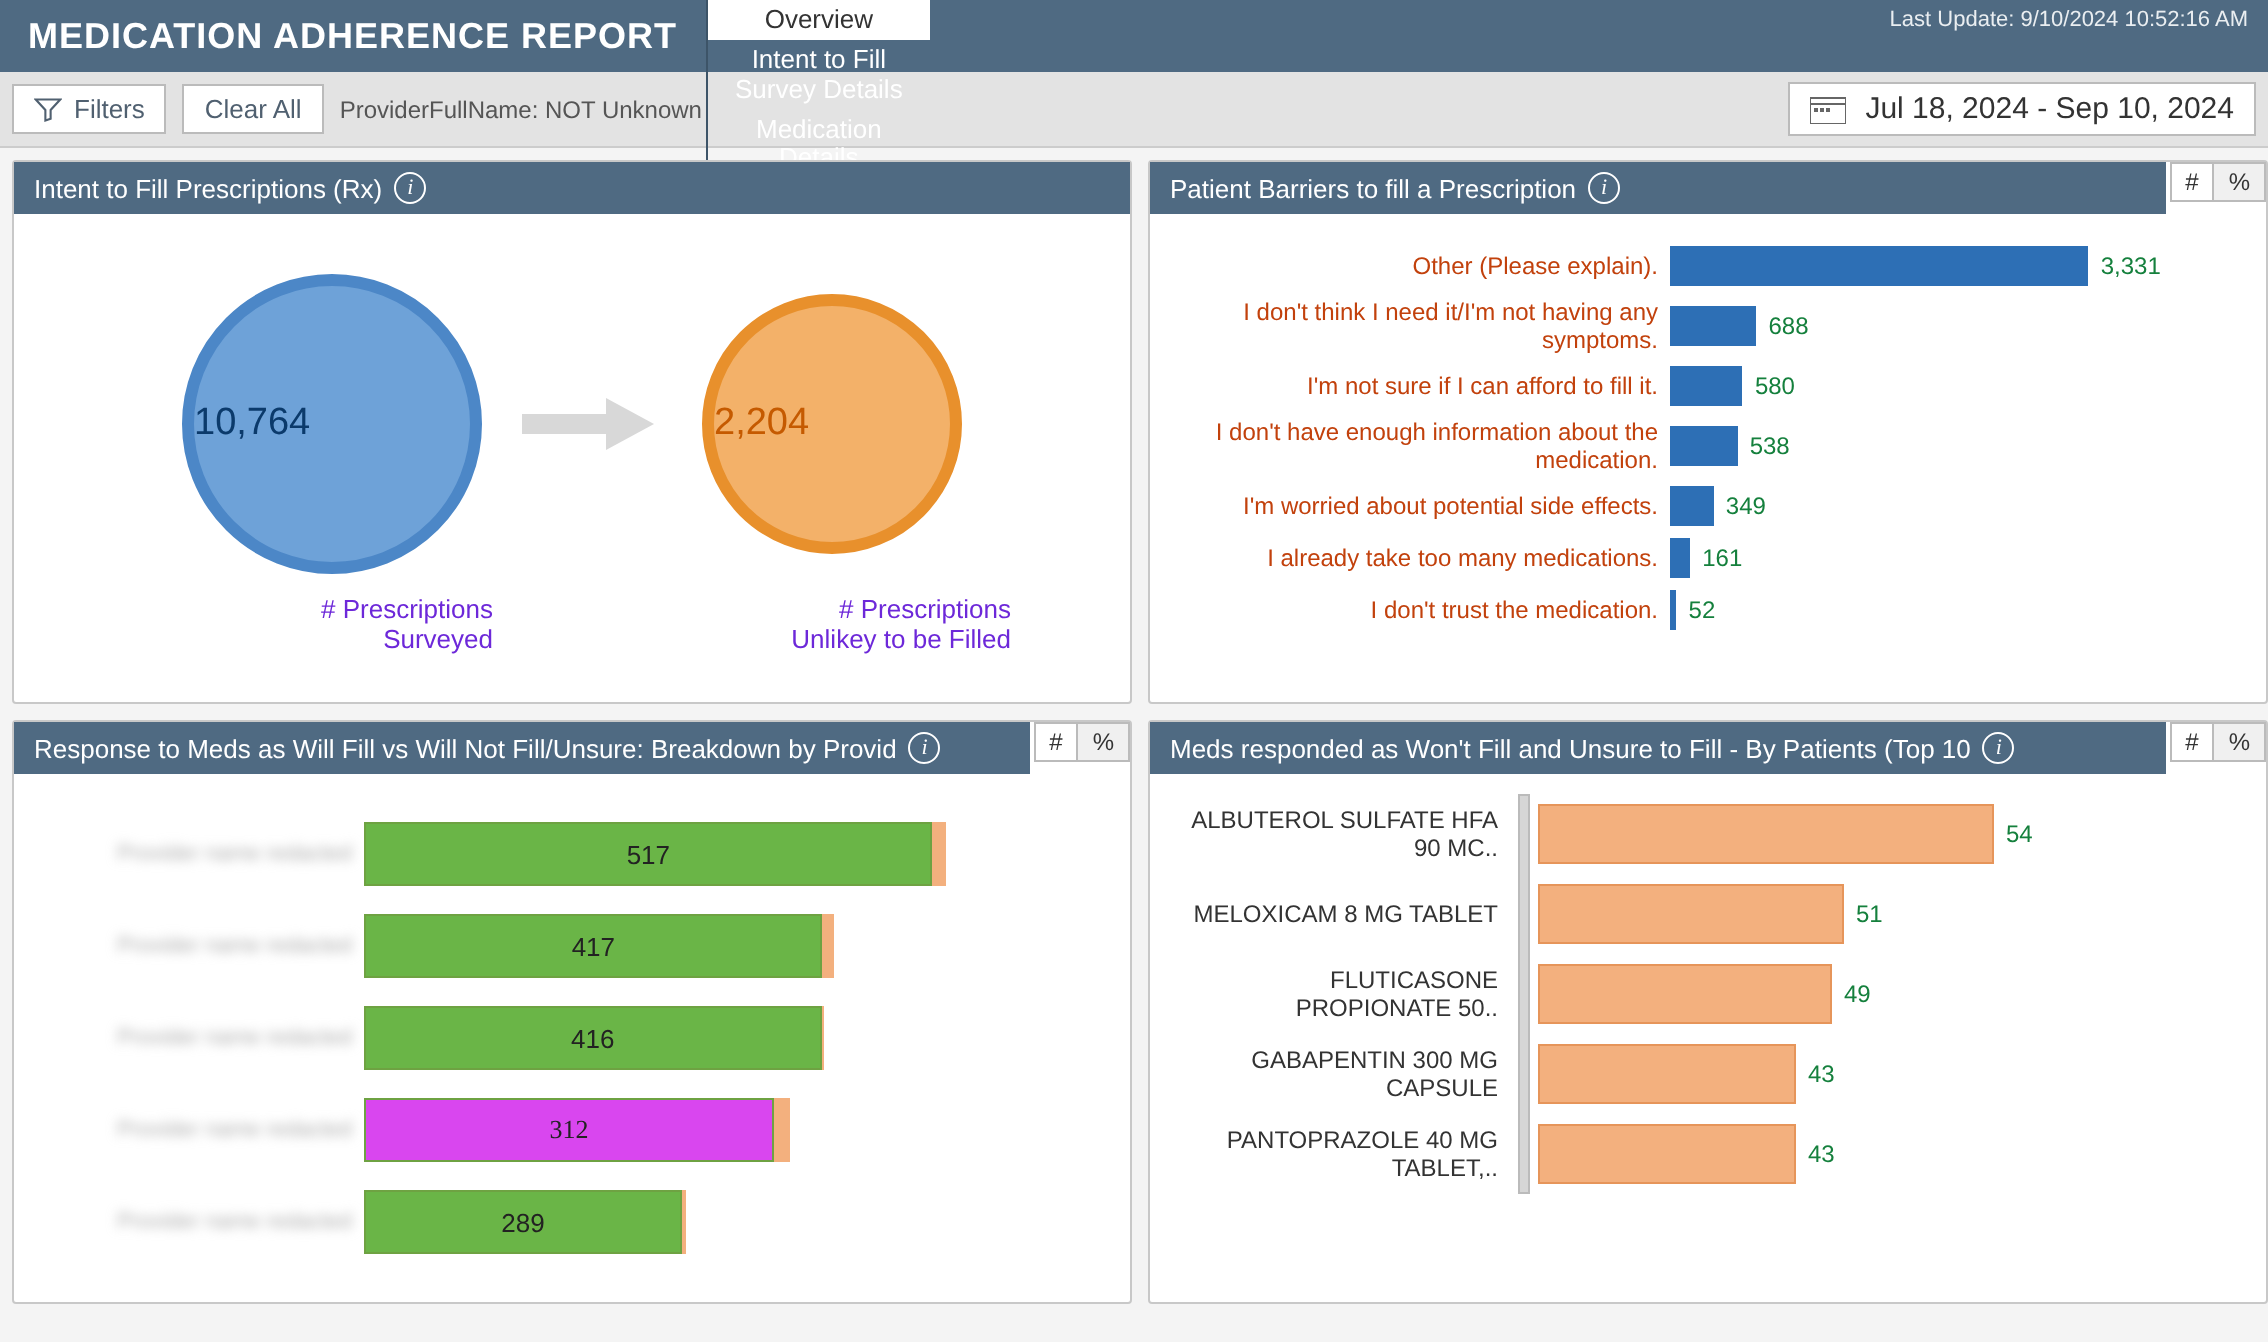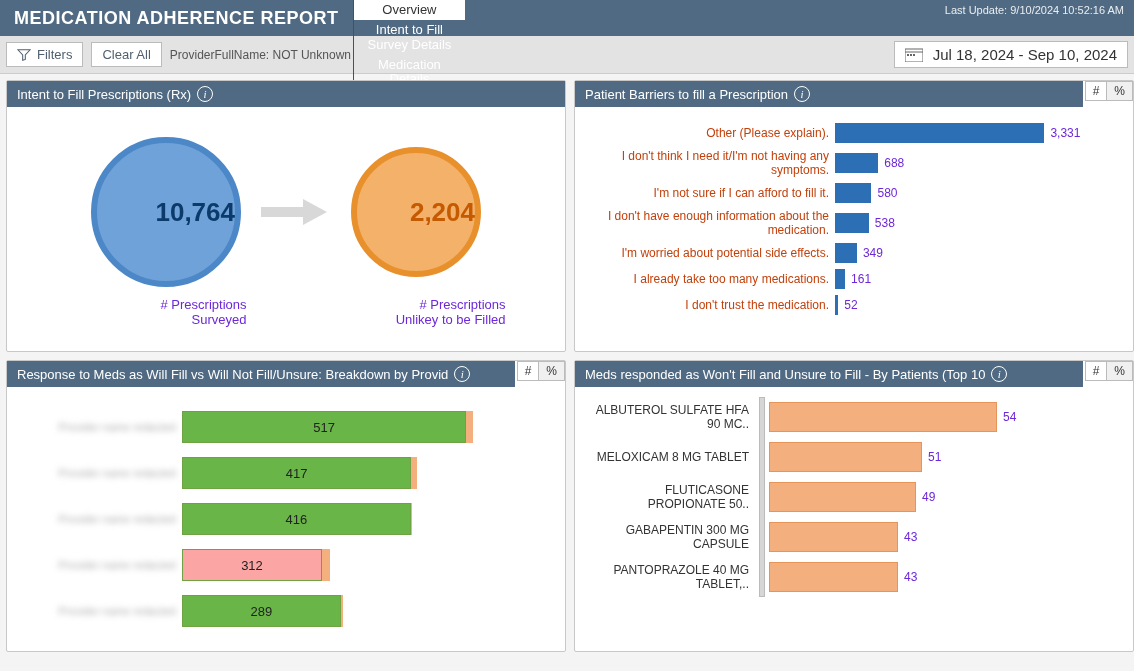--- a/index.html
+++ b/index.html
@@ -25,34 +25,34 @@
   .panel-body { padding: 10px; }
   .hash-pct { position: absolute; right: -1px; top: -1px; display: flex; border: 1px solid #bbb; }
   .hash-pct span { padding: 2px 7px; background: #f0f0f0; font-size: 12px; cursor: pointer; border-left: 1px solid #bbb; }
   .hash-pct span:first-child { border-left: none; }
   .hash-pct span.sel { background: #fff; }
   .toggle-wrap { position: relative; }
   .toggle-wrap .hash-pct { top: 0; right: 0; }
 
   
   .circles { display: flex; align-items: center; justify-content: center; gap: 20px; padding: 20px 10px 10px; }
-  .circle { width: 150px; height: 150px; border-radius: 50%; display: flex; align-items: center; justify-content: flex-end; font-size: 26px; font-weight: bold; }
+  .circle { width: 150px; height: 150px; border-radius: 50%; display: flex; align-items: center; justify-content: flex-start; font-size: 19px; font-weight: normal; }
   .circle.blue { border: 6px solid #4c87c7; background: #6ea2d8; color: #0b3a6b; }
   .circle.orange { border: 6px solid #e8902c; background: #f3b169; color: #c55a00; width: 130px; height: 130px; }
   .arrow { width: 70px; height: 30px; }
   .circle-labels { display: flex; justify-content: space-around; padding: 0 10px 14px; }
   .circle-label { width: 180px; text-align: right; font-size: 13px; color: #6d28d9; }
 
   
   .hbar-row { display: flex; align-items: center; margin: 6px 0; }
   .hbar-label { text-align: right; font-size: 12px; color: #c2410c; padding-right: 6px; flex: 0 0 auto; }
   .hbar-track { flex: 1; display: flex; align-items: center; height: 20px; }
   .hbar-fill { height: 100%; }
   .hbar-orange { height: 100%; background: #f3b07e; }
-  .hbar-value { font-size: 12px; color: #6d28d9; padding-left: 6px; }
+  .hbar-value { font-size: 12px; color: #15803d; padding-left: 6px; }
   .panel2 .hbar-label { width: 250px; }
   .panel3 .hbar-row { margin: 14px 0; height: 32px; }
   .panel3 .hbar-label { width: 165px; filter: blur(3px); color: #aaa; font-size: 11px; }
   .panel3 .hbar-track .hbar-fill { height: 32px; display: flex; align-items: center; justify-content: center; color: #222; font-size: 13px; border: 1px solid #6ea242; }
   .panel4 .hbar-fill { height: 30px; background: #f3b07e; border: 1px solid #e6955a; display:flex; align-items:center;}
   .panel4 .scroll-ind { width: 6px; background: #d6d6d6; border: 1px solid #bbb; margin: 0 4px; align-self: stretch;}
   .panel4-body { display: flex; }
   .panel4-chart { flex: 1; }
 </style>
 </head>
@@ -220,21 +220,21 @@
         <div class="hbar-row">
           <div class="hbar-label">Provider name redacted</div>
           <div class="hbar-track">
             <div class="hbar-fill" style="background: rgb(106, 181, 71); width: 228.8px;">416</div>
             <div class="hbar-orange" style="width: 1.1px; height: 32px;"></div>
           </div>
         </div>
         <div class="hbar-row">
           <div class="hbar-label">Provider name redacted</div>
           <div class="hbar-track">
-            <div class="hbar-fill" style="background: #fca5a5; width: 140px;">312</div>
+            <div class="hbar-fill" style="background: #d946ef; width: 205px; font-family: Liberation Serif, serif;">312</div>
             <div class="hbar-orange" style="width: 8.25px; height: 32px;"></div>
           </div>
         </div>
         <div class="hbar-row">
           <div class="hbar-label">Provider name redacted</div>
           <div class="hbar-track">
             <div class="hbar-fill" style="background: rgb(106, 181, 71); width: 158.95px;">289</div>
             <div class="hbar-orange" style="width: 2.2px; height: 32px;"></div>
           </div>
         </div>

